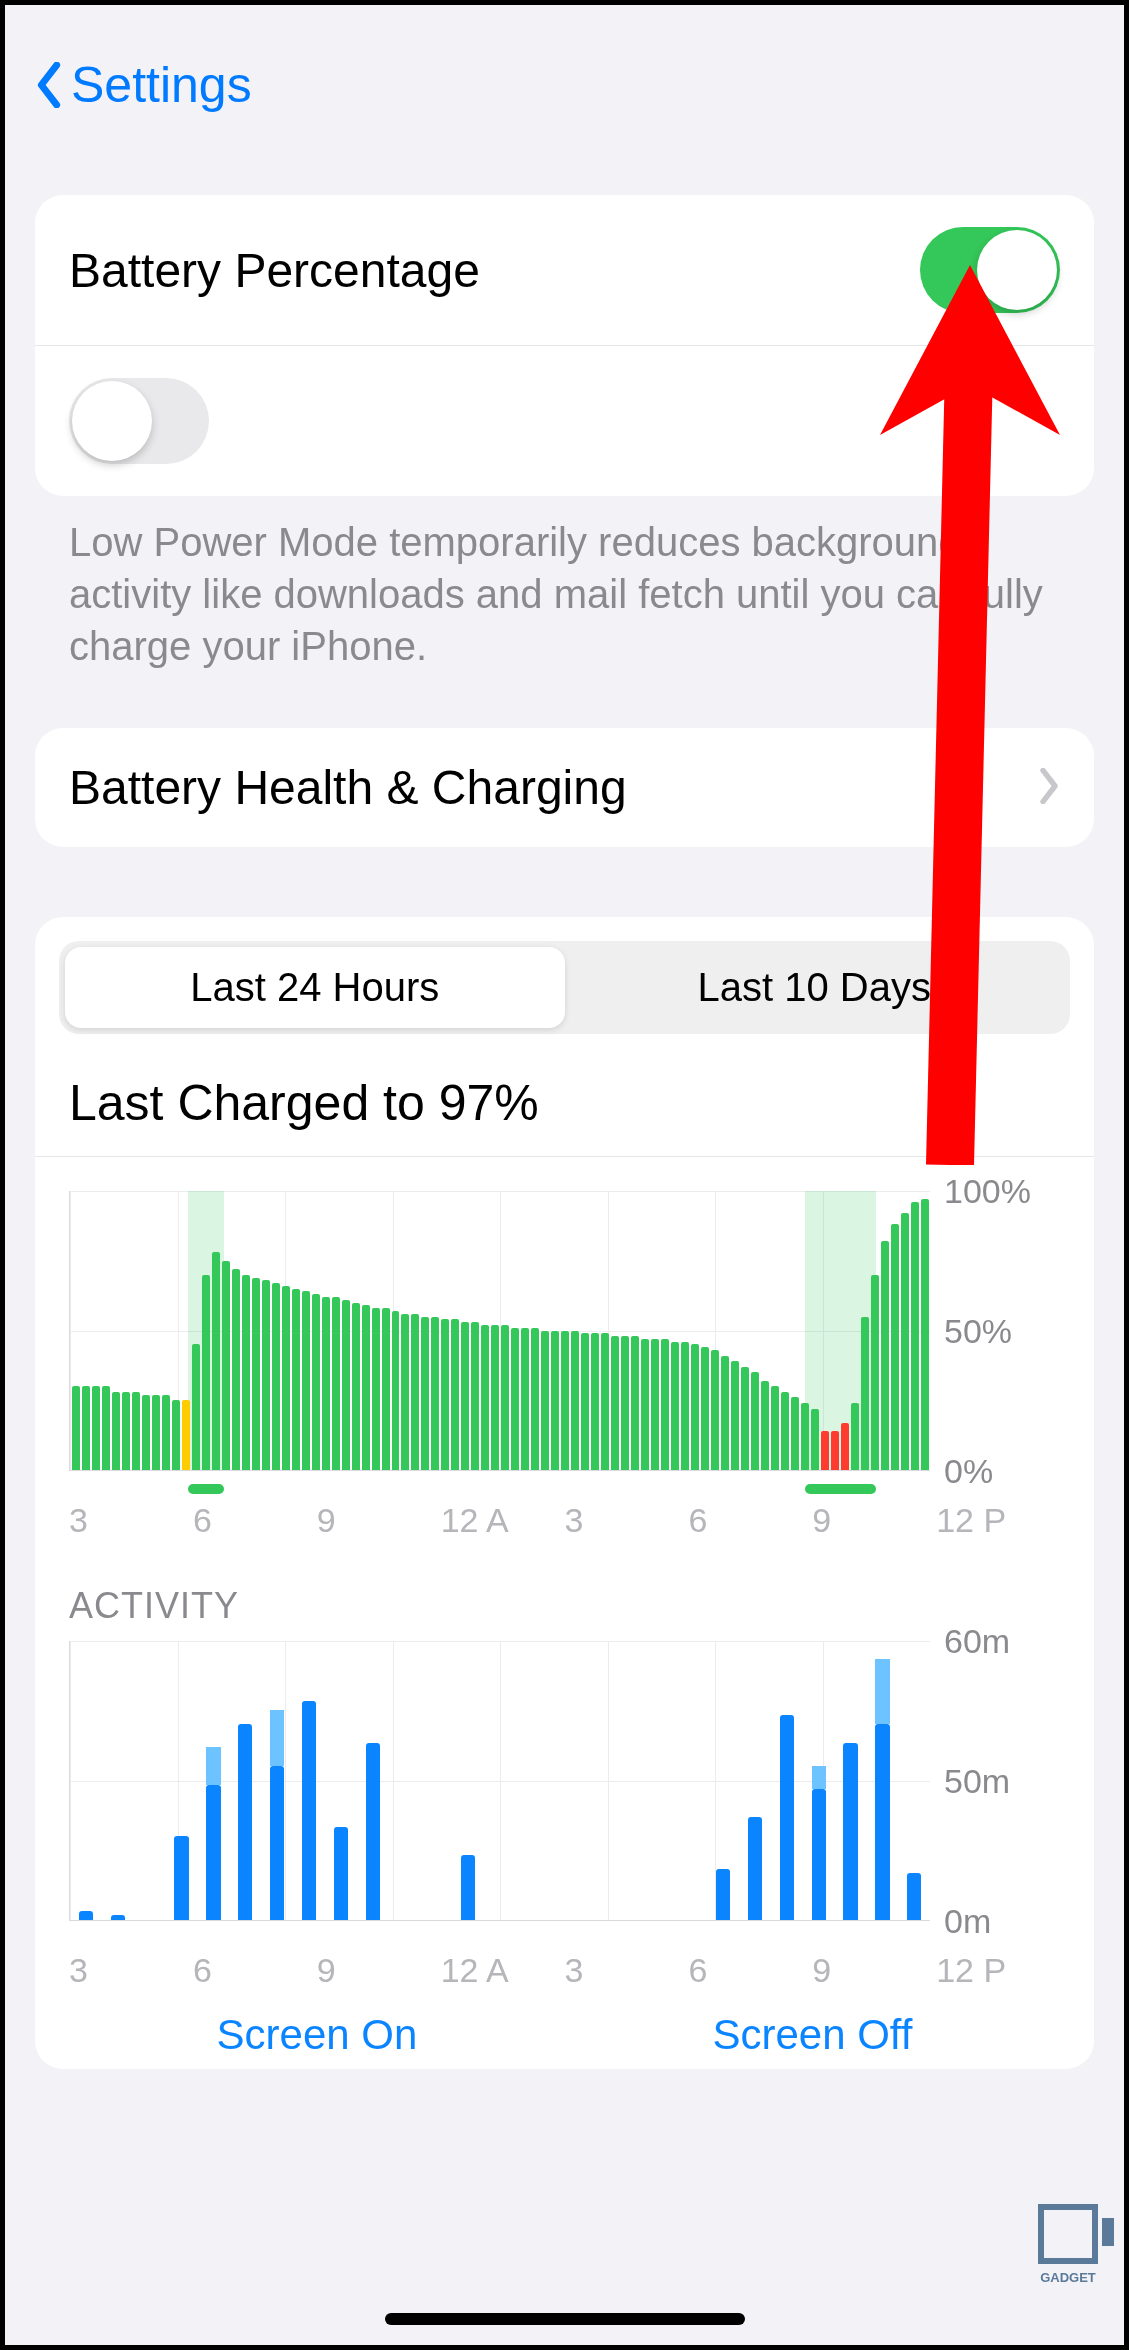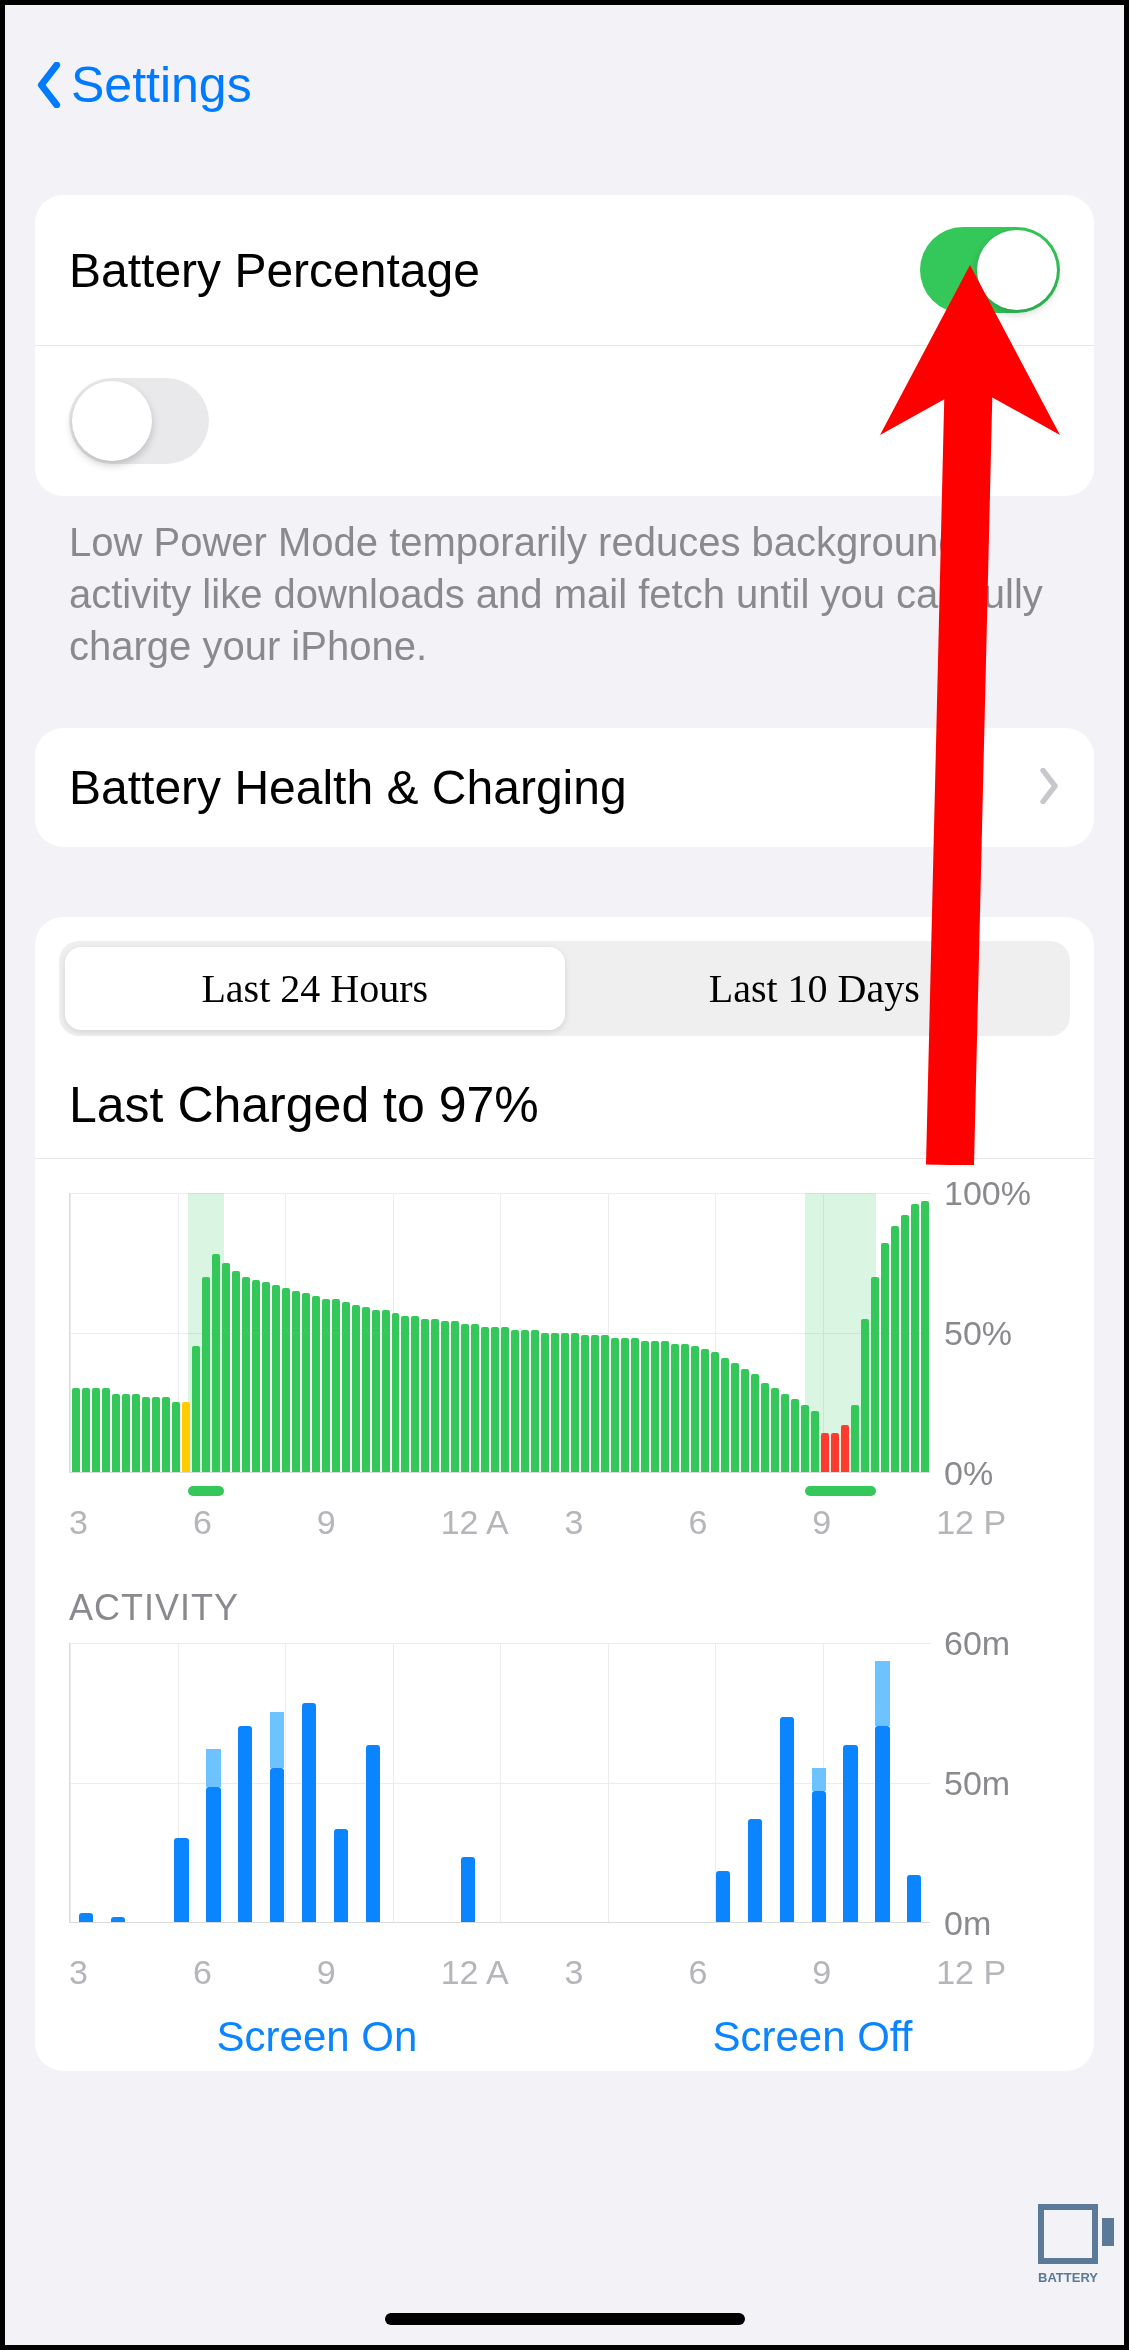--- a/index.html
+++ b/index.html
@@ -71,21 +71,21 @@
   .toggle.on { background: #34c759; }
   .knob {
     width: 80px; height: 80px; border-radius: 50%;
     background: #fff; position: absolute; top: 3px; left: 3px;
     box-shadow: 0 4px 8px rgba(0,0,0,.2);
     transition: none;
   }
   .toggle.on .knob { left: 57px; }
 
   
-  .seg-wrap { padding: 24px 24px 0 24px; font-family: Liberation Serif, serif; }
+  .seg-wrap { padding: 24px 24px 0 24px; }
   .seg {
     display: flex; background: #efeff0; border-radius: 20px; padding: 6px;
   }
   .seg-item {
     flex: 1; text-align: center; font-size: 40px; font-weight: 500;
     padding: 18px 0; border-radius: 16px; color: #000;
   }
   .seg-item.selected {
     background: #fff; box-shadow: 0 2px 6px rgba(0,0,0,.12);
   }
@@ -500,14 +500,14 @@
 <svg class="arrow-svg" style="left:830px; top:260px; width:240px; height:900px;" viewBox="0 0 240 900">
   <defs></defs>
   <path d="M115 900 L135 60" stroke="#ff0000" stroke-width="48" fill="none"></path>
   <path d="M135 0 L45 170 L135 120 L225 170 Z" fill="#ff0000"></path>
 </svg>
 
 <div class="home-indicator"></div>
 
 <div class="watermark">
   <div class="logo"></div>
-  <span>BATTERY</span>
+  <span>GADGET</span>
 </div>
 
 </body></html>

